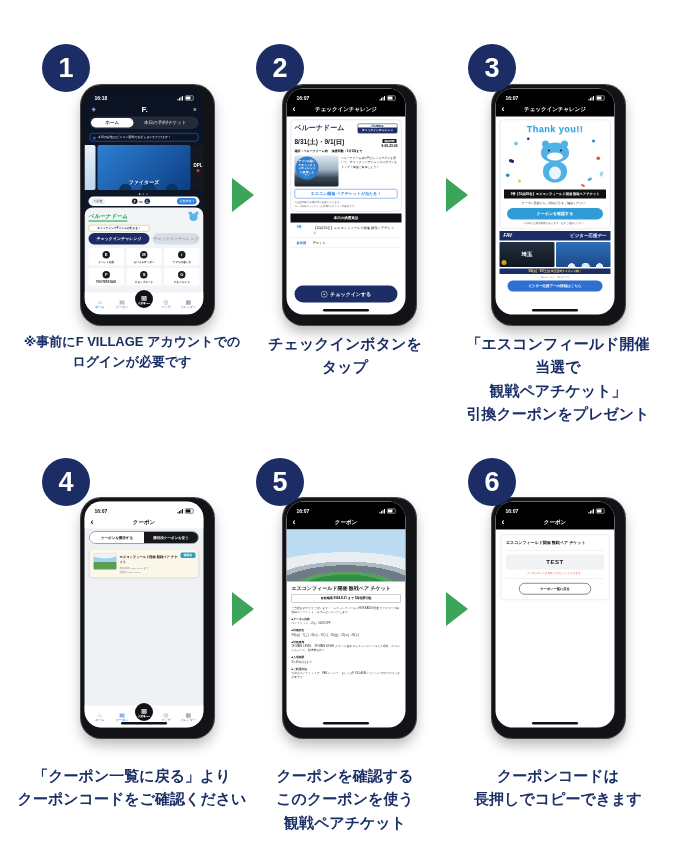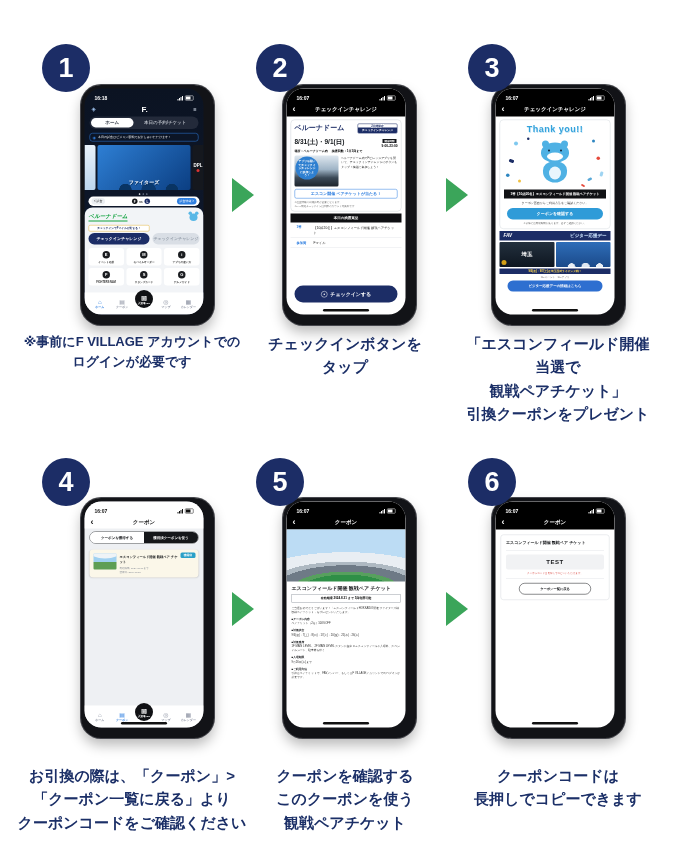--- a/index.html
+++ b/index.html
@@ -630,21 +630,20 @@
   <div>チェックインボタンを</div>
   <div>タップ</div>
 </div>
 <div class="caption" style="left:438px;top:332px;width:240px">
   <div>「エスコンフィールド開催</div>
   <div>当選で</div>
   <div>観戦ペアチケット」</div>
   <div>引換クーポンをプレゼント</div>
 </div>
 <div class="caption" style="left:10px;top:764px;width:244px">
-  <div>お引換の際は、「クーポン」&gt;</div>
   <div>「クーポン一覧に戻る」より</div>
   <div>クーポンコードをご確認ください</div>
 </div>
 <div class="caption" style="left:232px;top:764px;width:226px">
   <div>クーポンを確認する</div>
   <div>このクーポンを使う</div>
   <div>観戦ペアチケット</div>
 </div>
 <div class="caption" style="left:438px;top:764px;width:240px">
   <div>クーポンコードは</div>

